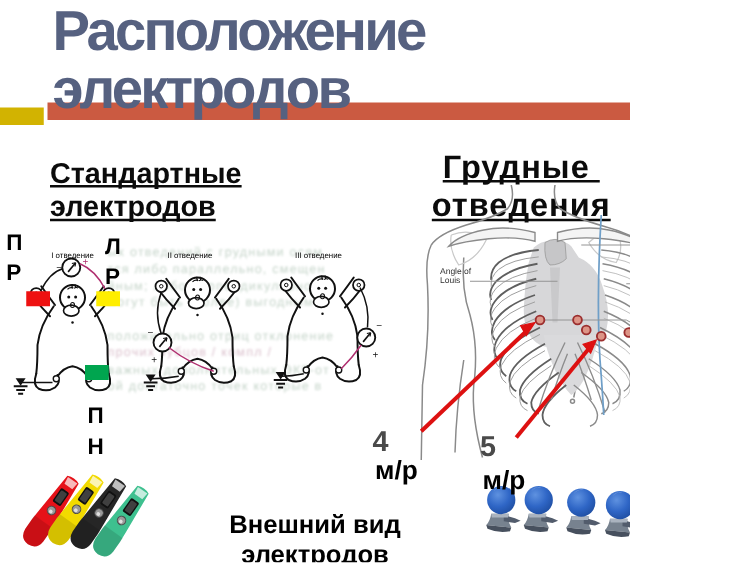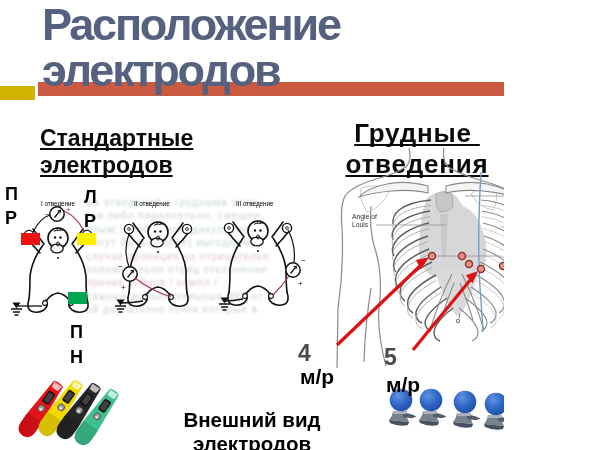--- a/index.html
+++ b/index.html
@@ -16,21 +16,21 @@
   <div class="abs" style="left:0;top:86px;width:35px;height:14px;background:#d2b301;"></div>
   <div class="abs" style="left:38px;top:82px;width:562px;height:14px;background:#cb5a41;"></div>
 
   <div class="abs" style="left:42px;top:2px;font-size:45px;font-weight:bold;color:#566180;line-height:46px;letter-spacing:-2.2px;z-index:3;">Расположение<br>электродов</div>
 
   <div class="abs" style="left:86px;top:196px;width:236px;height:120px;font-size:10px;line-height:13.4px;color:#c6d5ca;filter:blur(0.8px);overflow:hidden;letter-spacing:1px;">
     ых отведений с грудными осям<br>
     тся либо параллельно, смещен<br>
     йным; либо перпендикулярно д<br>
     могут быть (более) выгодным<br>
-    <span style="color:#dcc2ce">случае проекция на отрицательн</span><br>
+    <br>
     положительно отриц отклонение<br>
     <span style="color:#dcc2ce">прочих зубцов / компл /</span><br>
     важных дополнительных ЭКГ-от<br>
     ой достаточно точек которые в
   </div>
 
   <div class="abs" style="left:40px;top:125px;width:218px;text-align:left;font-size:23px;font-weight:bold;color:#0b0b0b;line-height:27px;"><span style="text-decoration:underline;text-decoration-skip-ink:none;">Стандартные</span><br><span style="text-decoration:underline;text-decoration-skip-ink:none;">электродов</span></div>
 
   <div class="abs lbl" style="left:5px;top:182px;font-size:18px;line-height:24px;">П<br>Р</div>
   <div class="abs lbl" style="left:84px;top:185px;font-size:18px;line-height:24px;">Л<br>Р</div>

